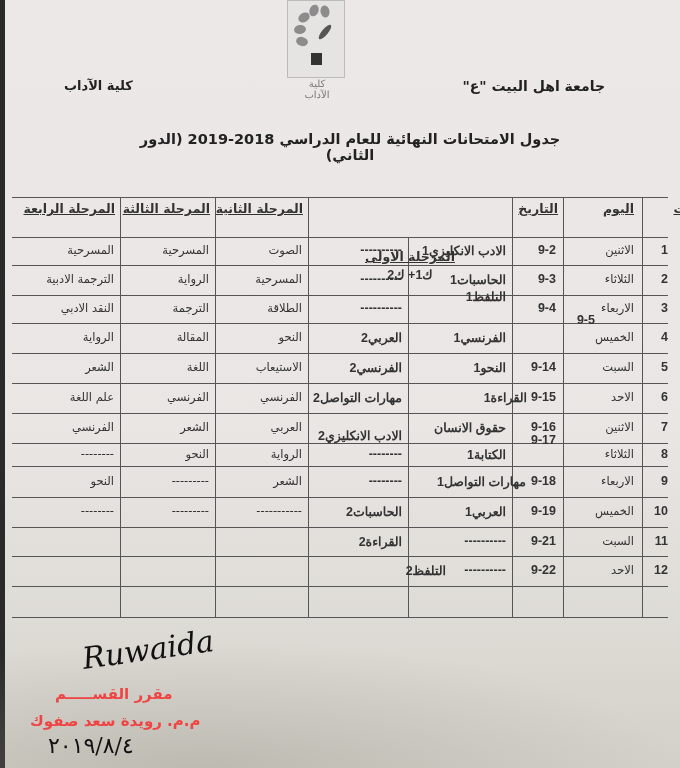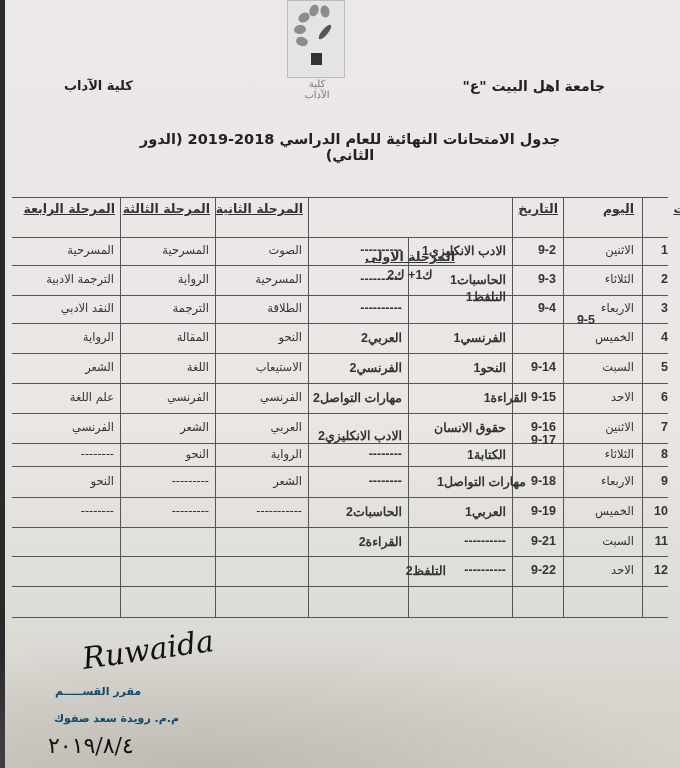--- a/index.html
+++ b/index.html
@@ -19,21 +19,21 @@
   .title { position:absolute; left:130px; top:131px; width:440px; text-align:center; direction:rtl; font-weight:bold; font-size:14.5px; }
   .tbl { position:absolute; left:0; top:0; }
   .hl { position:absolute; height:1px; background:#555; }
   .vl { position:absolute; width:1px; background:#555; }
   .cell { position:absolute; direction:rtl; font-size:11.5px; white-space:nowrap; color:#333; }
   .cell.r { text-align:right; }
   .cell.c { text-align:center;margin-top:48px; }
   .cell.b { font-weight:bold; font-family:"Liberation Sans", sans-serif; font-size:12.5px; }
   .colh { font-size:12.5px; font-weight:bold; text-decoration:underline; color:#333; }
   .sig { position:absolute; left:82px; top:632px; font-family:"DejaVu Serif", serif; font-style:italic; font-size:30px; color:#111; transform:rotate(-8deg); }
-  .foot { position:absolute; direction:rtl; font-weight:bold; font-size:11px; color:#0c4a6e; }
+  .foot { position:absolute; direction:rtl; font-weight:bold; font-size:15px; color:#ef4444; }
   .date-hand { position:absolute; left:48px; top:733px; font-size:22px; color:#111; font-family:"DejaVu Serif", serif; }
 </style>
 </head>
 <body>
 
 <div class="edge"></div>
 <div class="shade"></div>
 
 <div class="logo">
   <div class="leaf" style="left:10px;top:12px;transform:rotate(-30deg)"></div>
@@ -182,14 +182,14 @@
     <div class="cell r b" style="left: 512px; width: 44px; top: 593.5px;"></div>
     <div class="cell r b" style="left: 408px; width: 98px; top: 593.5px;"></div>
     <div class="cell r b" style="left: 308px; width: 94px; top: 593.5px;"></div>
     <div class="cell r" style="left: 215px; width: 87px; top: 593.5px;"></div>
     <div class="cell r" style="left: 120px; width: 89px; top: 593.5px;"></div>
     <div class="cell r" style="left: 12px; width: 102px; top: 593.5px;"></div>
   </div>
 
 <div class="sig">Ruwaida</div>
 <div class="foot" style="left:55px;top:685px;">مقرر القســـــم</div>
-<div class="foot" style="left:30px;top:712px;margin-left:24px;">م.م. رويدة سعد صفوك</div>
+<div class="foot" style="left:30px;top:712px;">م.م. رويدة سعد صفوك</div>
 <div class="date-hand">٢٠١٩/٨/٤</div>
 
 </body></html>

